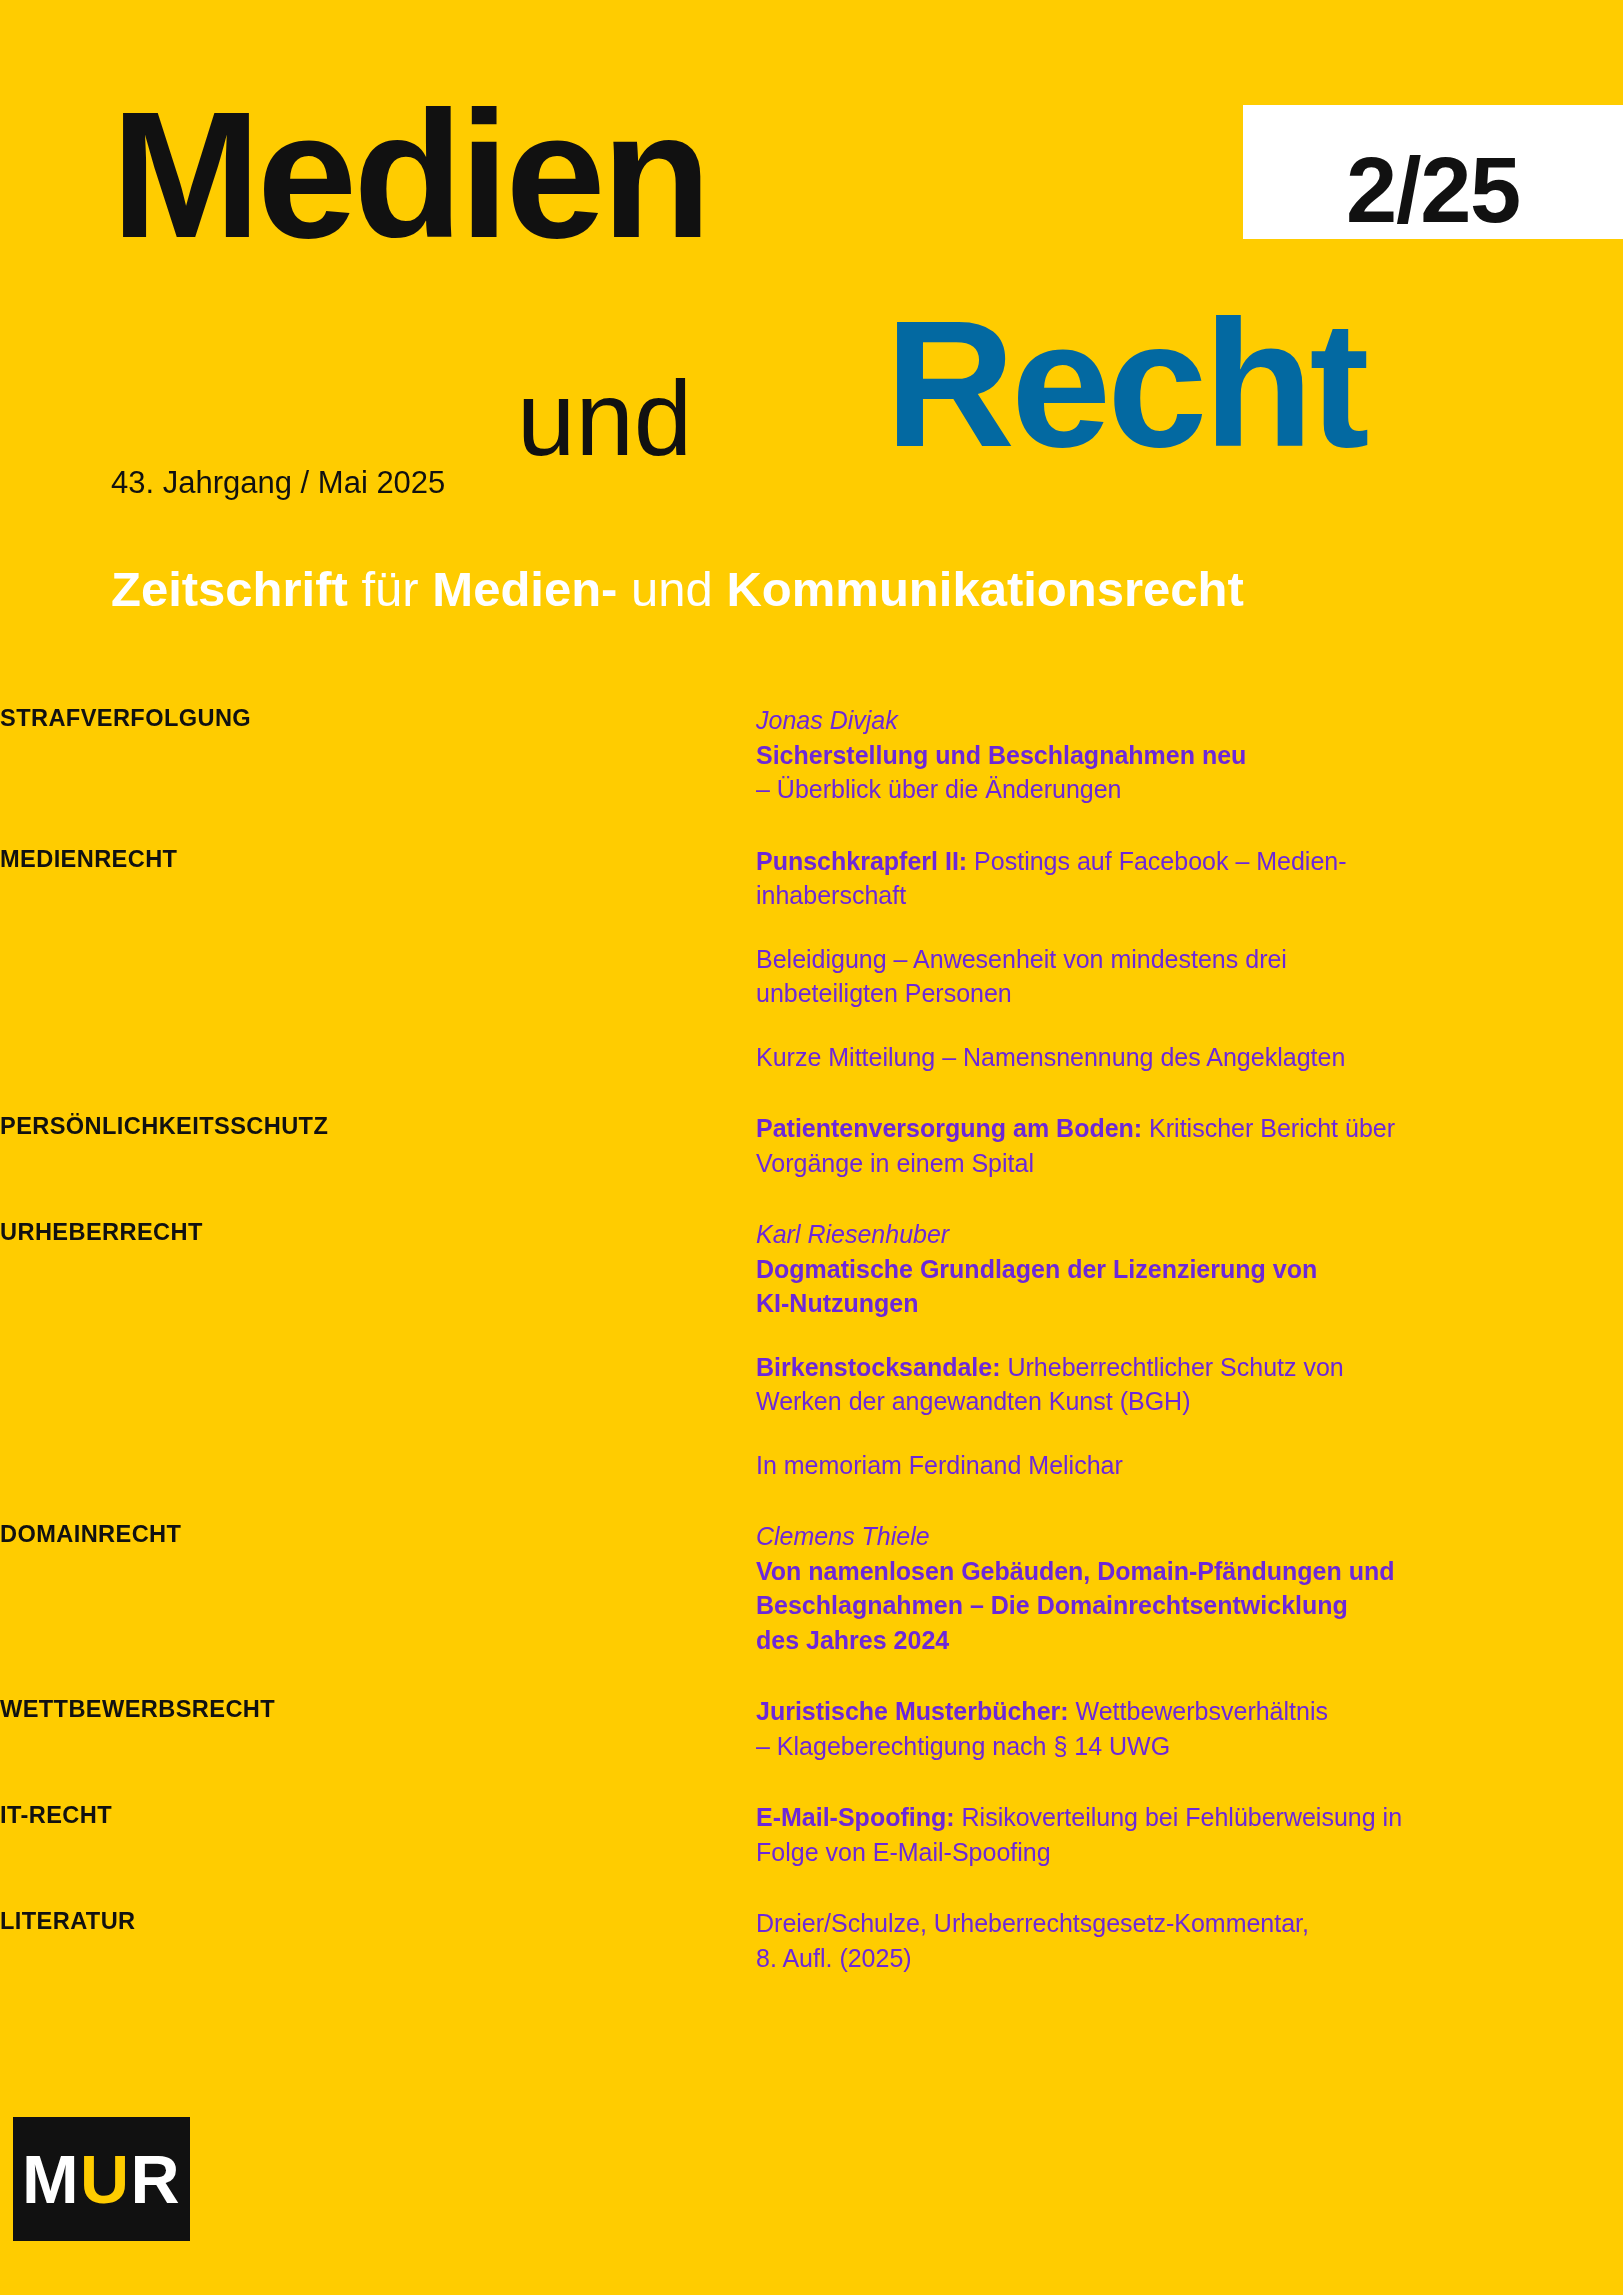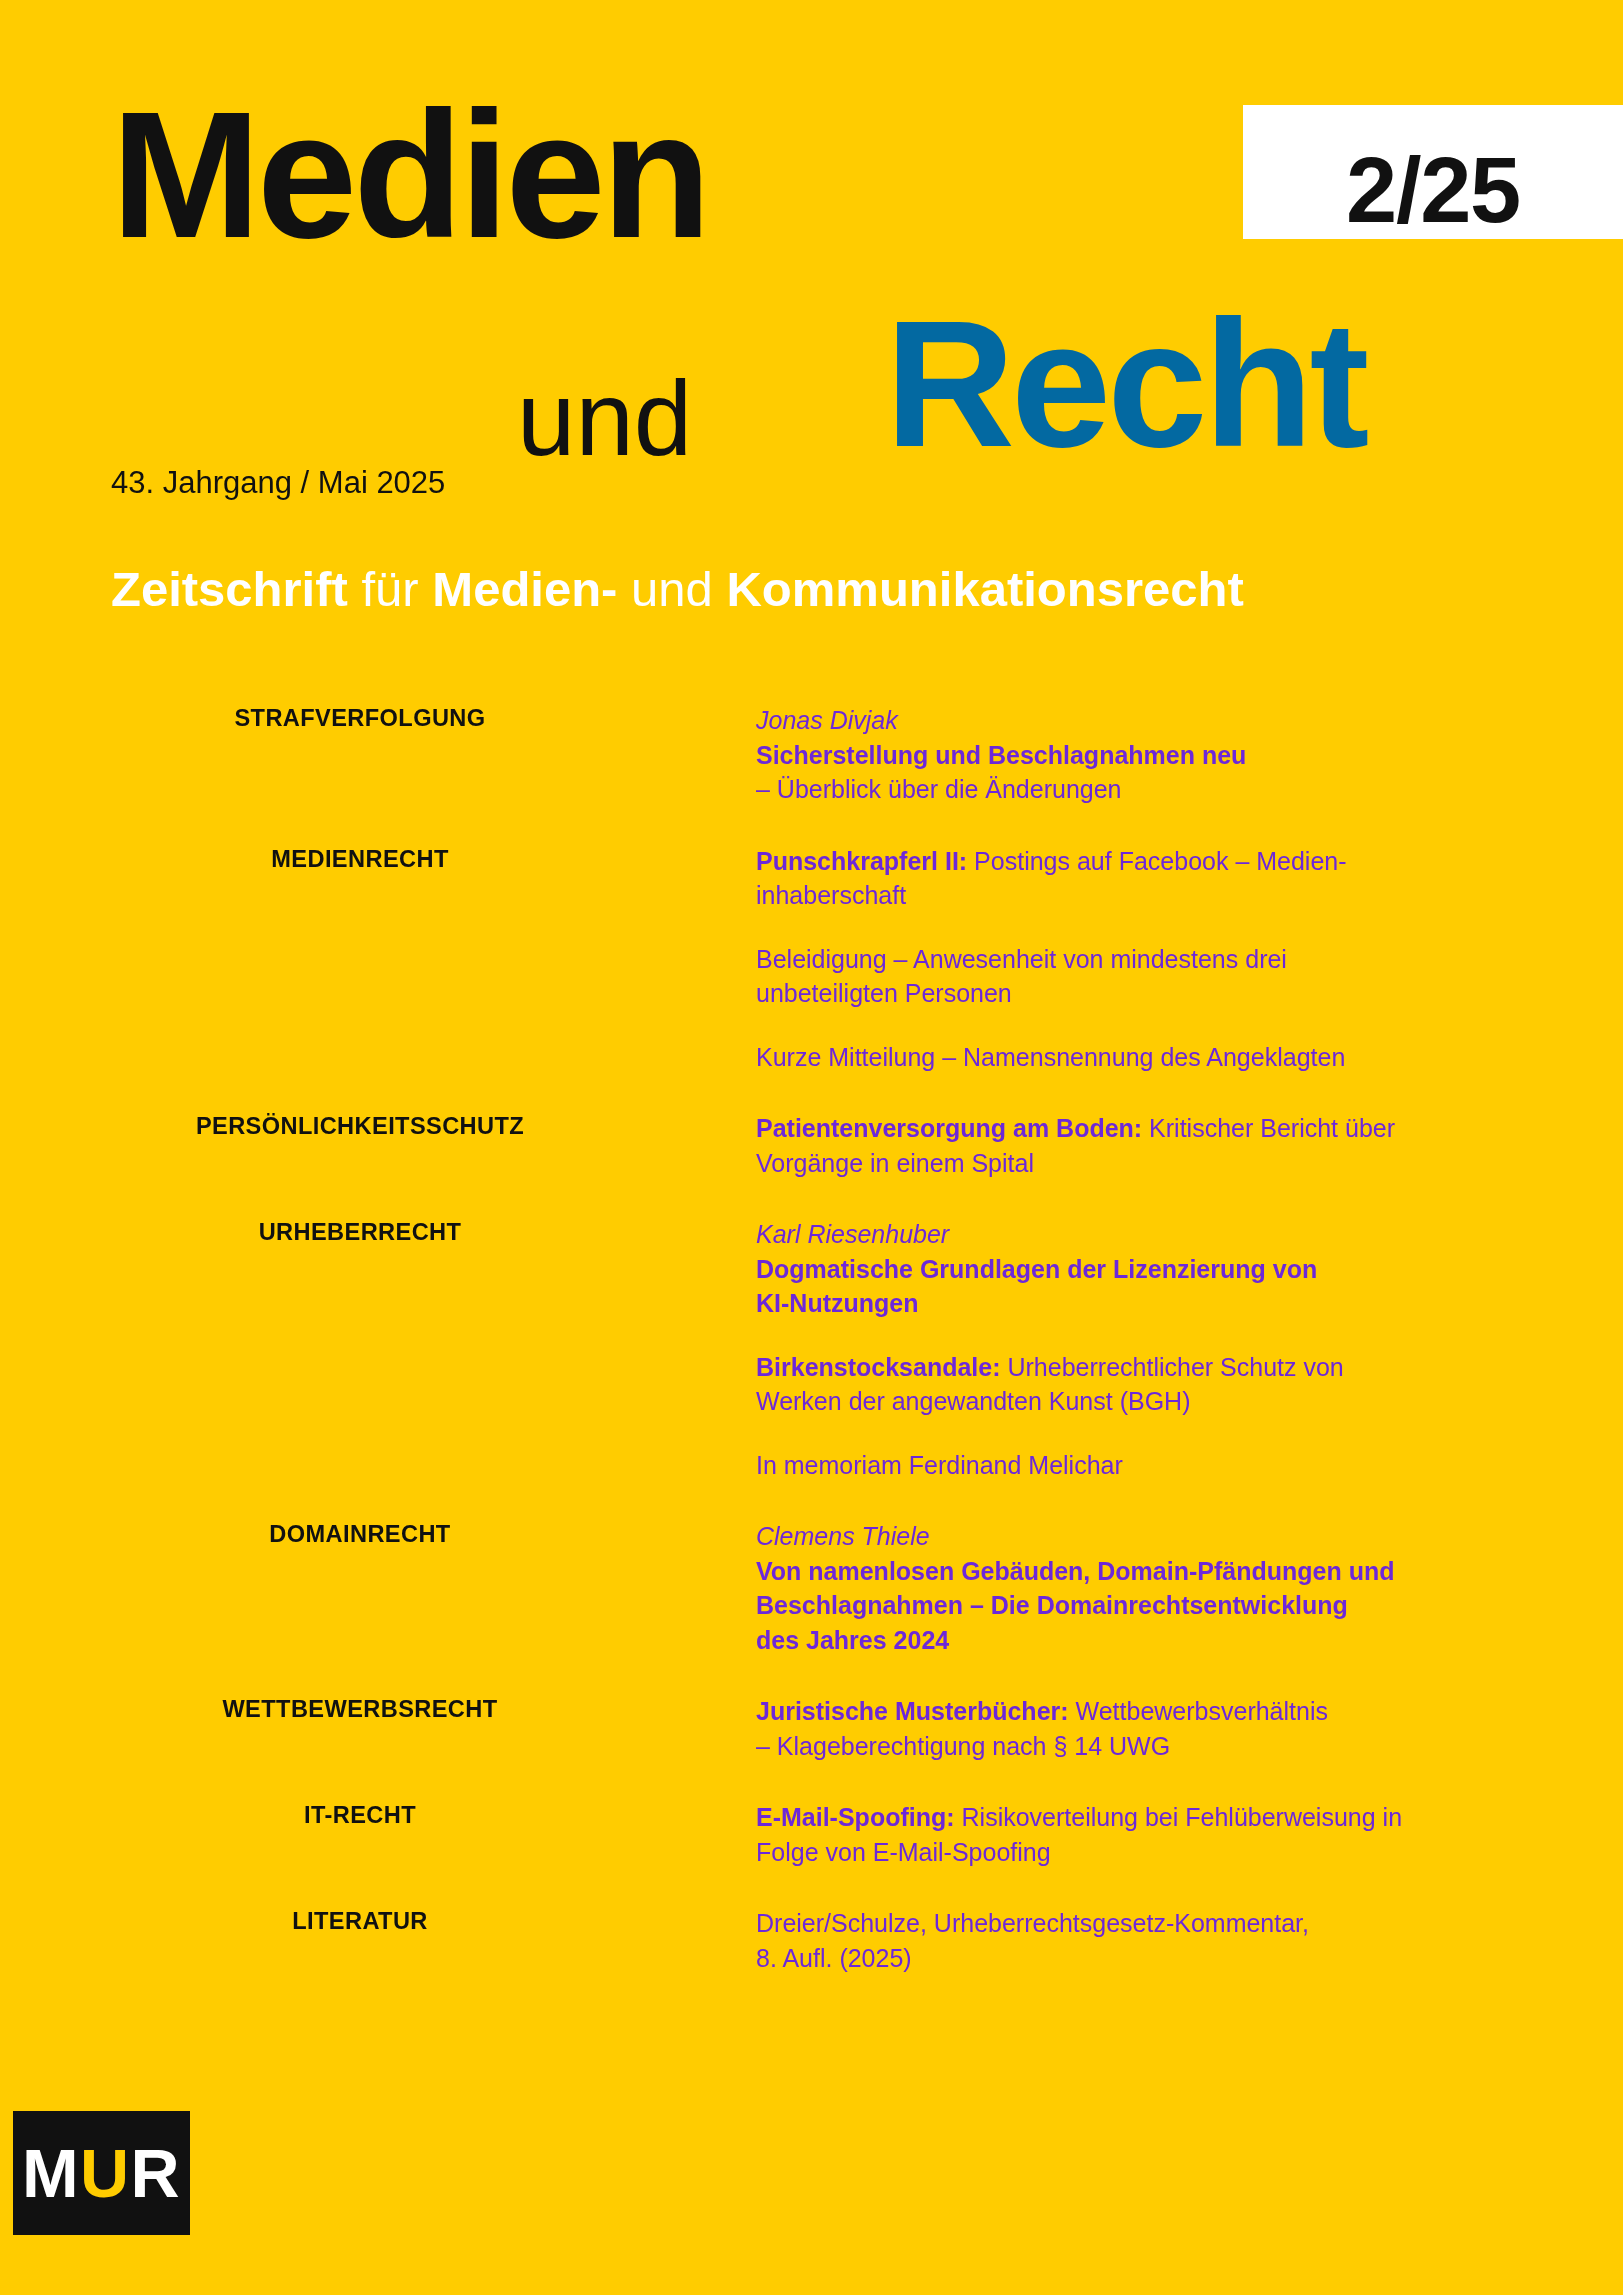--- a/index.html
+++ b/index.html
@@ -109,21 +109,21 @@
     top: 703px;
     width: 1623px;
   }
   .entry {
     display: flex;
     margin-bottom: 37px;
   }
   .entry .cat {
     width: 720px;
     padding-right: 0;
-    text-align: center;
+    text-align: left;
     font-size: 23.6px;
     font-weight: bold;
     letter-spacing: 0.4px;
     line-height: 1.35;
     color: #111111;
     box-sizing: border-box;
   }
   .entry .body {
     margin-left: 36px;
     width: 707px;
@@ -149,21 +149,21 @@
     margin-top: 29px;
   }
   .entry .body b {
     font-weight: bold;
   }
 
   
   .logo {
     position: absolute;
     left: 13px;
-    bottom: 60px;
+    bottom: 54px;
     width: 177px;
     height: 124px;
     background: #111111;
     display: flex;
     align-items: center;
     justify-content: center;
   }
   .logo .logo-text {
     font-size: 68px;
     font-weight: bold;

